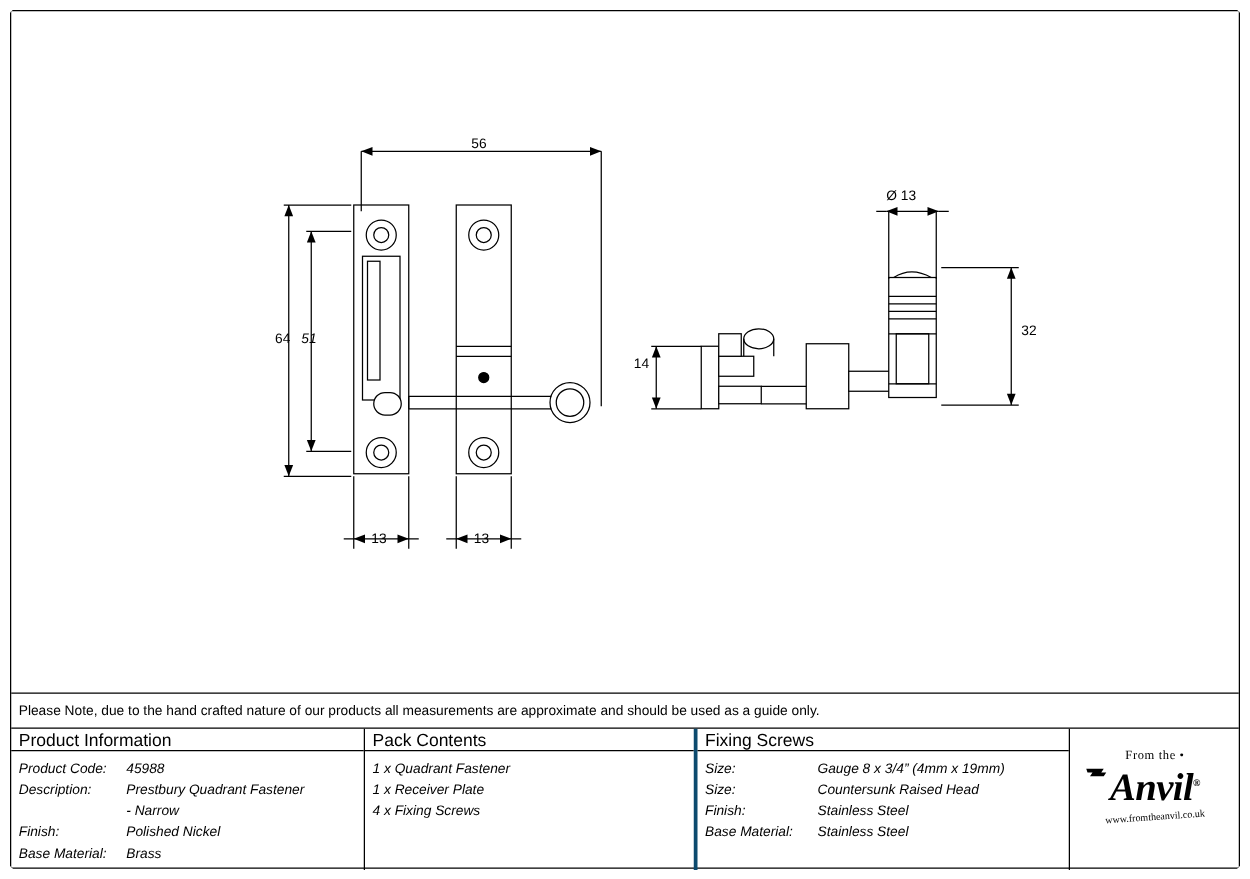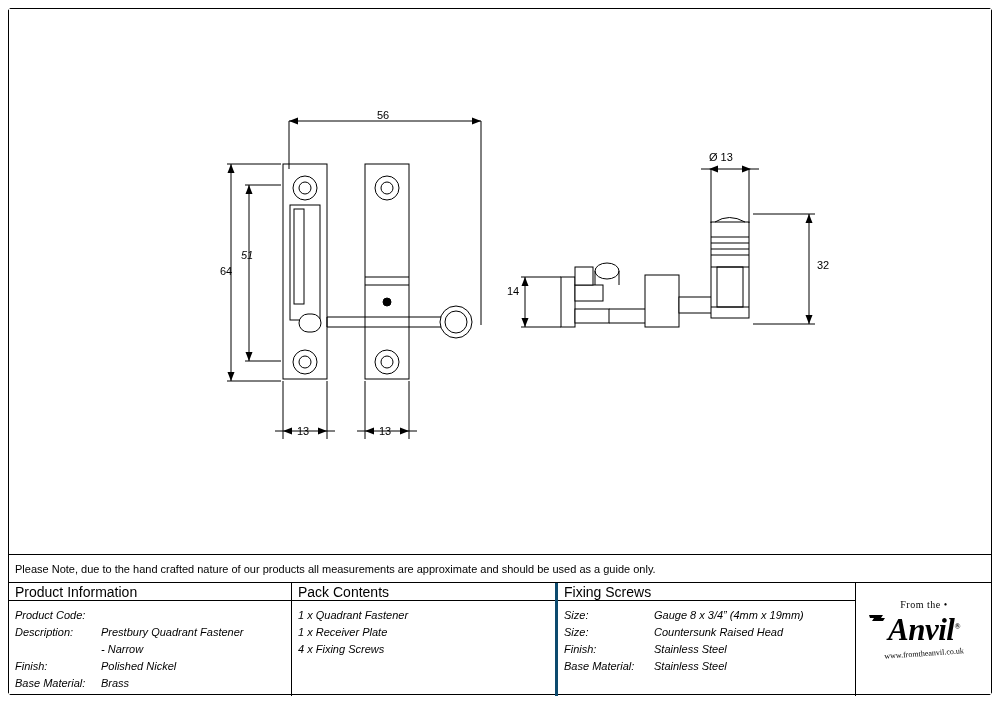--- a/index.html
+++ b/index.html
@@ -257,40 +257,41 @@
         <line x1="516" y1="268" x2="516" y2="318"></line>
         <path d="M516,268 l-3.5,9 l7,0 z" fill="#000" stroke="none"></path>
         <path d="M516,318 l-3.5,-9 l7,0 z" fill="#000" stroke="none"></path>
         <line x1="512" y1="268" x2="552" y2="268"></line>
         <line x1="512" y1="318" x2="552" y2="318"></line>
       </g>
     </svg>
 
     
     <span class="dim-text" style="left:368px; top:100px;">56</span>
-    <span class="dim-text" style="left:232px; top:240px;font-style:italic;">51</span>
+    <span class="dim-text" style="left:232px; top:256px;font-style:italic;">51</span>
     <span class="dim-text" style="left:211px; top:256px;">64</span>
     <span class="dim-text" style="left:288px; top:416px;">13</span>
     <span class="dim-text" style="left:370px; top:416px;">13</span>
     <span class="dim-text" style="left:700px; top:142px;">Ø 13</span>
     <span class="dim-text" style="left:808px; top:250px;">32</span>
     <span class="dim-text" style="left:498px; top:276px;">14</span>
   </div>
 
   <div class="note">
     <span>Please Note, due to the hand crafted nature of our products all measurements are approximate and should be used as a guide only.</span>
   </div>
 
   <div class="table">
 
     <div class="col col-1">
       <div class="col-head">Product Information</div>
       <div class="col-body">
         <div class="kv">
           <span class="k">Product Code:</span>
+          <span class="v">45988</span>
         </div>
         <div class="kv">
           <span class="k">Description:</span>
           <span class="v">Prestbury Quadrant Fastener</span>
         </div>
         <div class="kv">
           <span class="k"></span>
           <span class="v">- Narrow</span>
         </div>
         <div class="kv">

